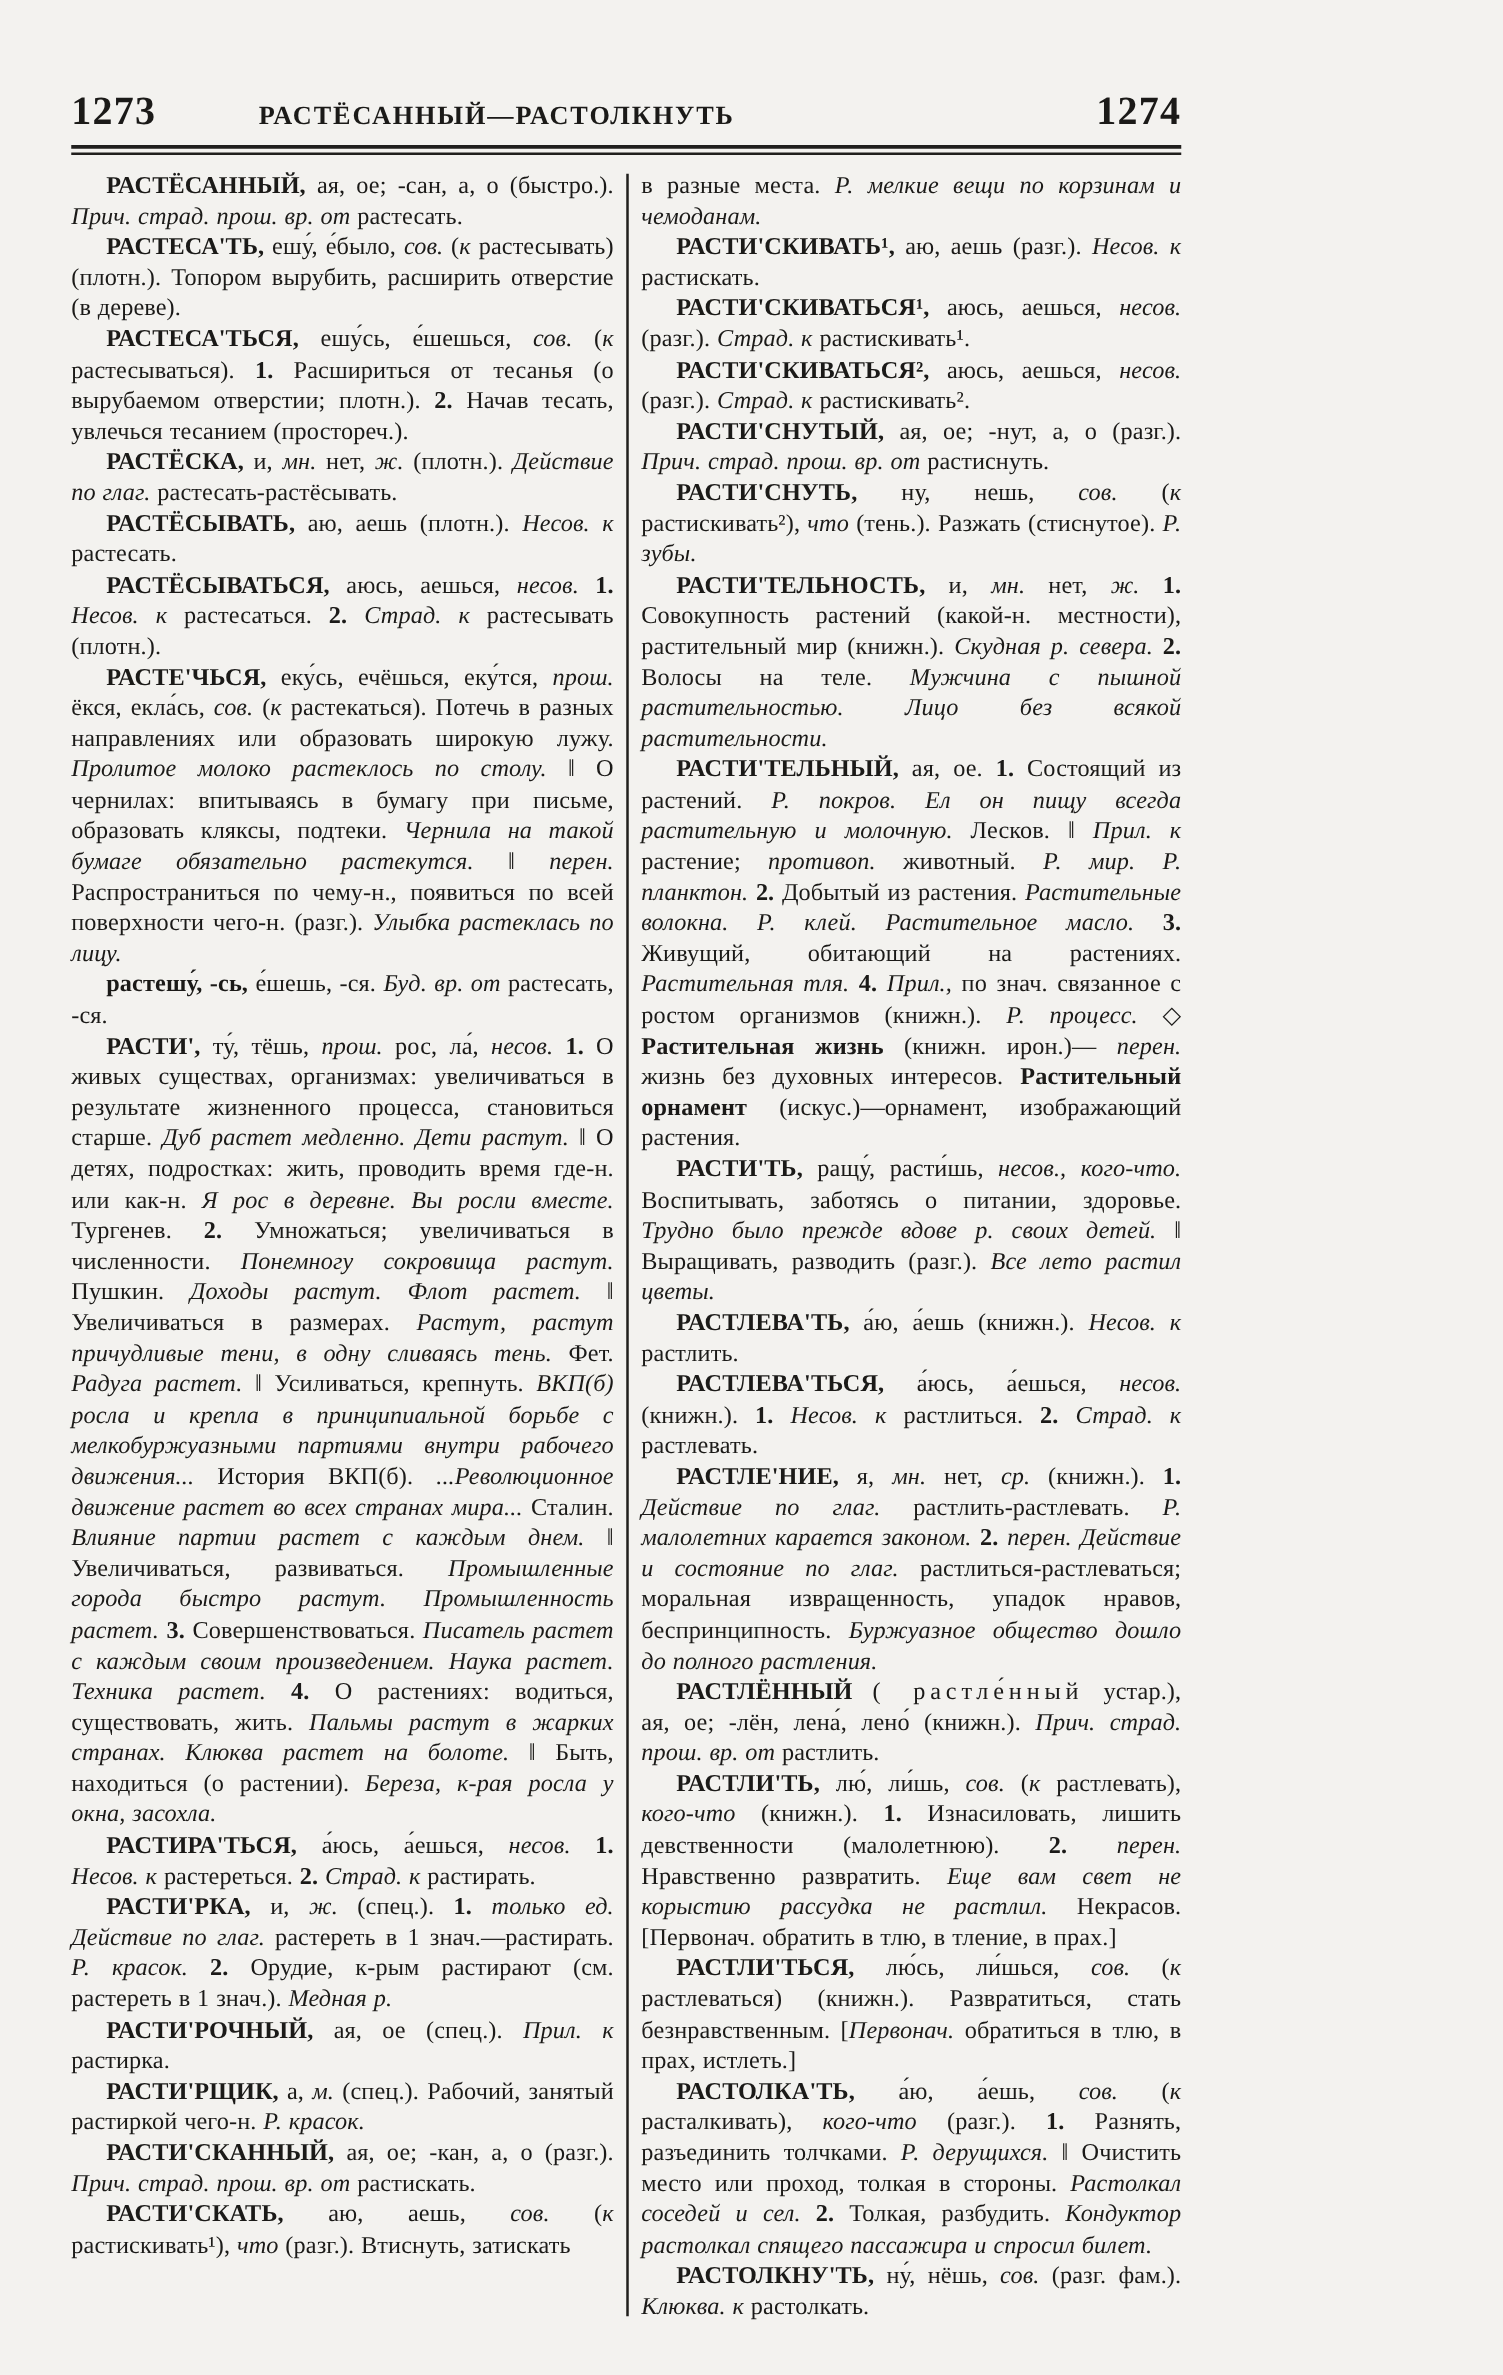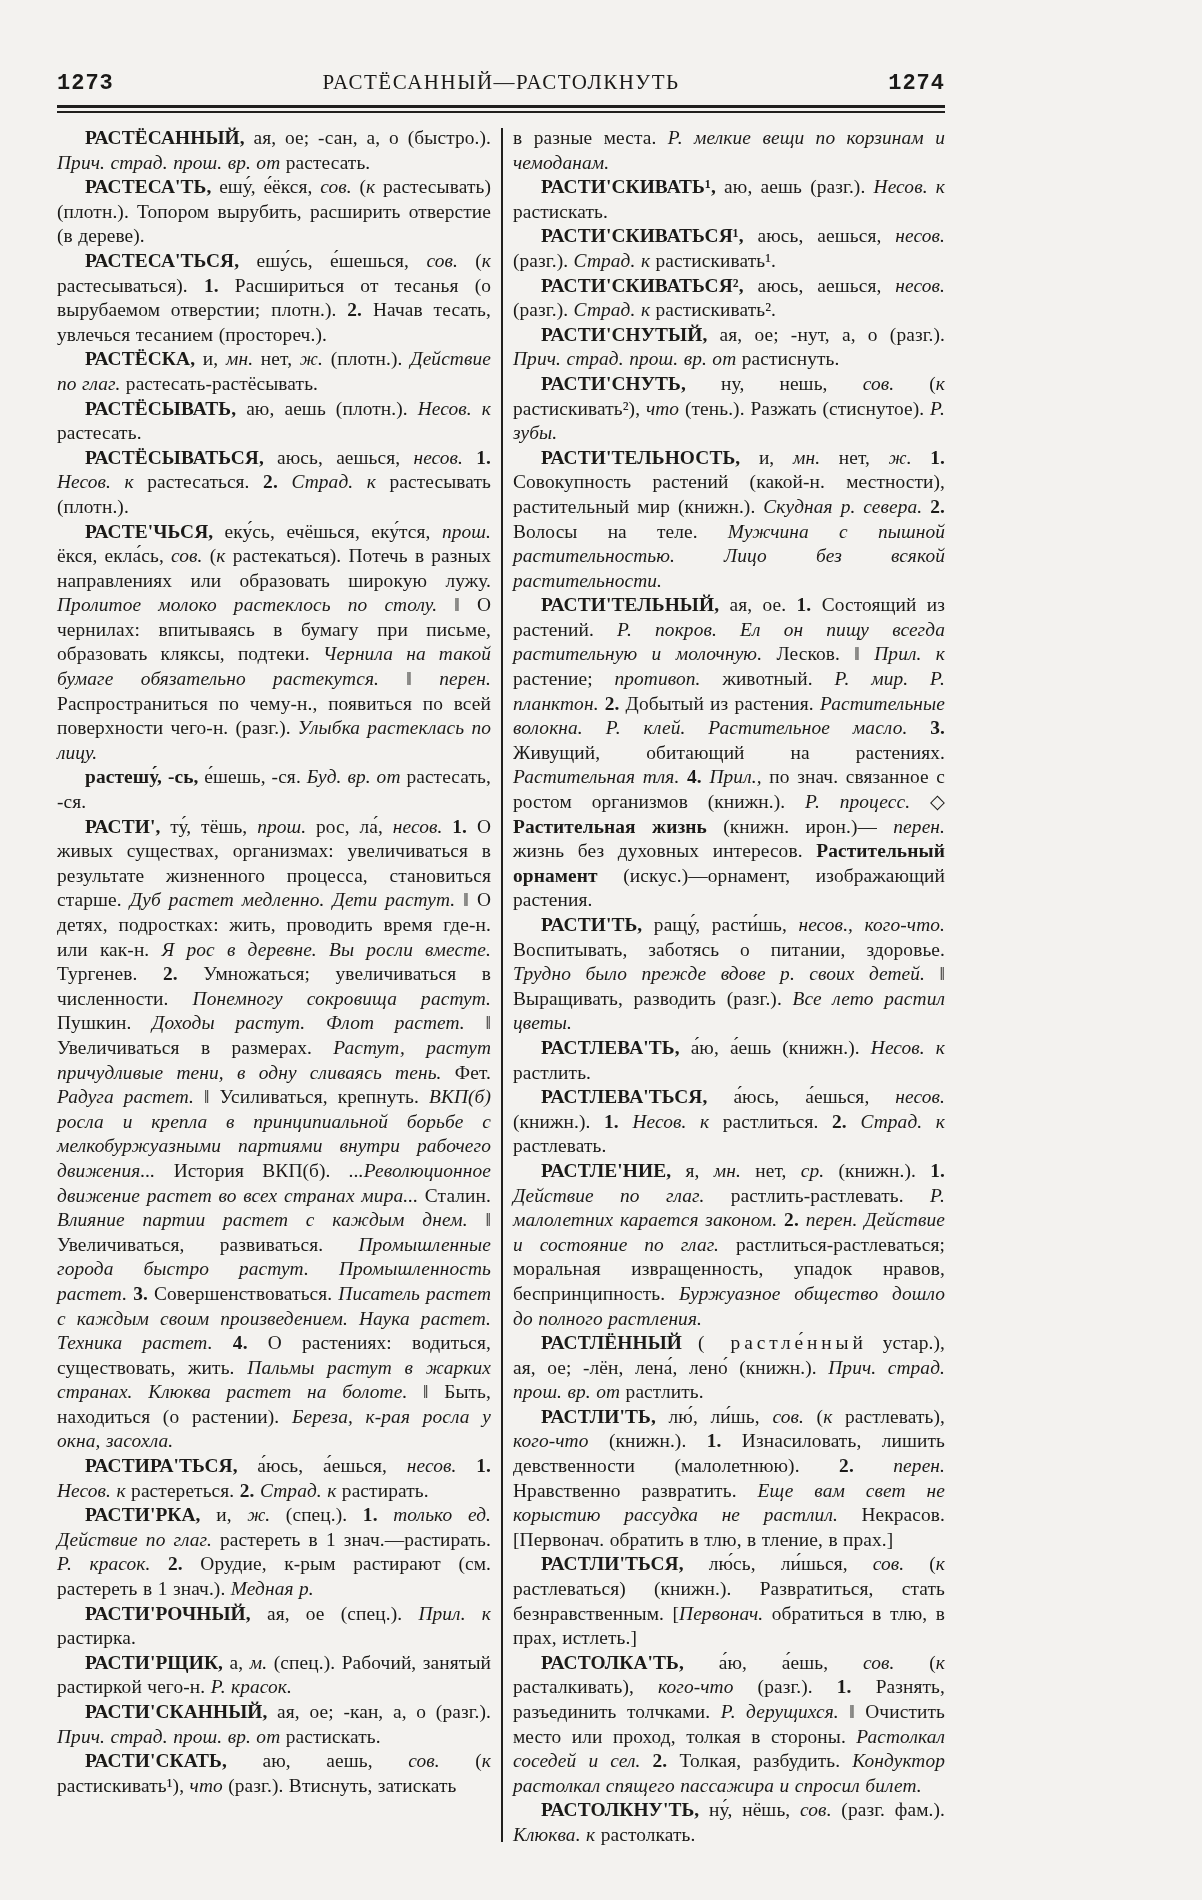--- a/index.html
+++ b/index.html
@@ -17,30 +17,29 @@
     top: 0;
     width: 888px;
   }
   .header {
     margin-top: 70px;
     display: flex;
     align-items: baseline;
   }
   .pageno {
     font-weight: bold;
-    font-size: 22px;
+    font-size: 32px;
     width: 150px;
     letter-spacing: 1px;
-    font-family: Liberation Mono, monospace;
   }
   .pageno.right { text-align: right; }
   .running-head {
     flex: 1;
-    text-align: center;
-    font-weight: normal;
+    text-align: left;
+    font-weight: bold;
     font-size: 21px;
     letter-spacing: 1.5px;
     white-space: nowrap;
   }
   .double-rule {
     margin-top: 9px;
     height: 3px;
     border-top: 3px solid #201f1d;
     border-bottom: 2px solid #201f1d;
   }
@@ -78,21 +77,21 @@
 <div class="page">
   <div class="header">
     <div class="pageno">1273</div>
     <div class="running-head">РАСТЁСАННЫЙ—РАСТОЛКНУТЬ</div>
     <div class="pageno right">1274</div>
   </div>
   <div class="double-rule"></div>
   <div class="cols">
     <div class="col left">
         <p class="entry"><span class="run-b">РАСТЁСАННЫЙ,</span><span class="run-r"> ая, ое; -сан, а, о (быстро.). </span><span class="run-i">Прич. страд. прош. вр. от</span><span class="run-r"> растесать.</span></p>
-        <p class="entry"><span class="run-b">РАСТЕСА'ТЬ,</span><span class="run-r"> ешу́, е́ёкся, </span><span class="run-i">сов.</span><span class="run-r"> (</span><span class="run-i">к</span><span class="run-r"> растесывать) (плотн.). Топором вырубить, расширить отверстие (в дереве).</span></p>
+        <p class="entry"><span class="run-b">РАСТЕСА'ТЬ,</span><span class="run-r"> ешу́, е́было, </span><span class="run-i">сов.</span><span class="run-r"> (</span><span class="run-i">к</span><span class="run-r"> растесывать) (плотн.). Топором вырубить, расширить отверстие (в дереве).</span></p>
         <p class="entry"><span class="run-b">РАСТЕСА'ТЬСЯ,</span><span class="run-r"> ешу́сь, е́шешься, </span><span class="run-i">сов.</span><span class="run-r"> (</span><span class="run-i">к</span><span class="run-r"> растесываться). </span><span class="run-b">1.</span><span class="run-r"> Расшириться от тесанья (о вырубаемом отверстии; плотн.). </span><span class="run-b">2.</span><span class="run-r"> Начав тесать, увлечься тесанием (простореч.).</span></p>
         <p class="entry"><span class="run-b">РАСТЁСКА,</span><span class="run-r"> и, </span><span class="run-i">мн.</span><span class="run-r"> нет, </span><span class="run-i">ж.</span><span class="run-r"> (плотн.). </span><span class="run-i">Действие по глаг.</span><span class="run-r"> растесать-растёсывать.</span></p>
         <p class="entry"><span class="run-b">РАСТЁСЫВАТЬ,</span><span class="run-r"> аю, аешь (плотн.). </span><span class="run-i">Несов. к</span><span class="run-r"> растесать.</span></p>
         <p class="entry"><span class="run-b">РАСТЁСЫВАТЬСЯ,</span><span class="run-r"> аюсь, аешься, </span><span class="run-i">несов.</span><span class="run-r"> </span><span class="run-b">1.</span><span class="run-r"> </span><span class="run-i">Несов. к</span><span class="run-r"> растесаться. </span><span class="run-b">2.</span><span class="run-r"> </span><span class="run-i">Страд. к</span><span class="run-r"> растесывать (плотн.).</span></p>
         <p class="entry"><span class="run-b">РАСТЕ'ЧЬСЯ,</span><span class="run-r"> еку́сь, ечёшься, еку́тся, </span><span class="run-i">прош.</span><span class="run-r"> ёкся, екла́сь, </span><span class="run-i">сов.</span><span class="run-r"> (</span><span class="run-i">к</span><span class="run-r"> растекаться). Потечь в разных направлениях или образовать широкую лужу. </span><span class="run-i">Пролитое молоко растеклось по столу.</span><span class="run-r"> ‖ О чернилах: впитываясь в бумагу при письме, образовать кляксы, подтеки. </span><span class="run-i">Чернила на такой бумаге обязательно растекутся.</span><span class="run-r"> ‖ </span><span class="run-i">перен.</span><span class="run-r"> Распространиться по чему-н., появиться по всей поверхности чего-н. (разг.). </span><span class="run-i">Улыбка растеклась по лицу.</span></p>
         <p class="entry"><span class="run-b">растешу́, -сь,</span><span class="run-r"> е́шешь, -ся. </span><span class="run-i">Буд. вр. от</span><span class="run-r"> растесать, -ся.</span></p>
         <p class="entry"><span class="run-b">РАСТИ',</span><span class="run-r"> ту́, тёшь, </span><span class="run-i">прош.</span><span class="run-r"> рос, ла́, </span><span class="run-i">несов.</span><span class="run-r"> </span><span class="run-b">1.</span><span class="run-r"> О живых существах, организмах: увеличиваться в результате жизненного процесса, становиться старше. </span><span class="run-i">Дуб растет медленно. Дети растут.</span><span class="run-r"> ‖ О детях, подростках: жить, проводить время где-н. или как-н. </span><span class="run-i">Я рос в деревне. Вы росли вместе.</span><span class="run-r"> Тургенев. </span><span class="run-b">2.</span><span class="run-r"> Умножаться; увеличиваться в численности. </span><span class="run-i">Понемногу сокровища растут.</span><span class="run-r"> Пушкин. </span><span class="run-i">Доходы растут. Флот растет.</span><span class="run-r"> ‖ Увеличиваться в размерах. </span><span class="run-i">Растут, растут причудливые тени, в одну сливаясь тень.</span><span class="run-r"> Фет. </span><span class="run-i">Радуга растет.</span><span class="run-r"> ‖ Усиливаться, крепнуть. </span><span class="run-i">ВКП(б) росла и крепла в принципиальной борьбе с мелкобуржуазными партиями внутри рабочего движения...</span><span class="run-r"> История ВКП(б). </span><span class="run-i">...Революционное движение растет во всех странах мира...</span><span class="run-r"> Сталин. </span><span class="run-i">Влияние партии растет с каждым днем.</span><span class="run-r"> ‖ Увеличиваться, развиваться. </span><span class="run-i">Промышленные города быстро растут. Промышленность растет.</span><span class="run-r"> </span><span class="run-b">3.</span><span class="run-r"> Совершенствоваться. </span><span class="run-i">Писатель растет с каждым своим произведением. Наука растет. Техника растет.</span><span class="run-r"> </span><span class="run-b">4.</span><span class="run-r"> О растениях: водиться, существовать, жить. </span><span class="run-i">Пальмы растут в жарких странах. Клюква растет на болоте.</span><span class="run-r"> ‖ Быть, находиться (о растении). </span><span class="run-i">Береза, к-рая росла у окна, засохла.</span></p>
         <p class="entry"><span class="run-b">РАСТИРА'ТЬСЯ,</span><span class="run-r"> а́юсь, а́ешься, </span><span class="run-i">несов.</span><span class="run-r"> </span><span class="run-b">1.</span><span class="run-r"> </span><span class="run-i">Несов. к</span><span class="run-r"> растереться. </span><span class="run-b">2.</span><span class="run-r"> </span><span class="run-i">Страд. к</span><span class="run-r"> растирать.</span></p>
         <p class="entry"><span class="run-b">РАСТИ'РКА,</span><span class="run-r"> и, </span><span class="run-i">ж.</span><span class="run-r"> (спец.). </span><span class="run-b">1.</span><span class="run-i"> только ед. Действие по глаг.</span><span class="run-r"> растереть в 1 знач.—растирать. </span><span class="run-i">Р. красок.</span><span class="run-r"> </span><span class="run-b">2.</span><span class="run-r"> Орудие, к-рым растирают (см. растереть в 1 знач.). </span><span class="run-i">Медная р.</span></p>
         <p class="entry"><span class="run-b">РАСТИ'РОЧНЫЙ,</span><span class="run-r"> ая, ое (спец.). </span><span class="run-i">Прил. к</span><span class="run-r"> растирка.</span></p>

